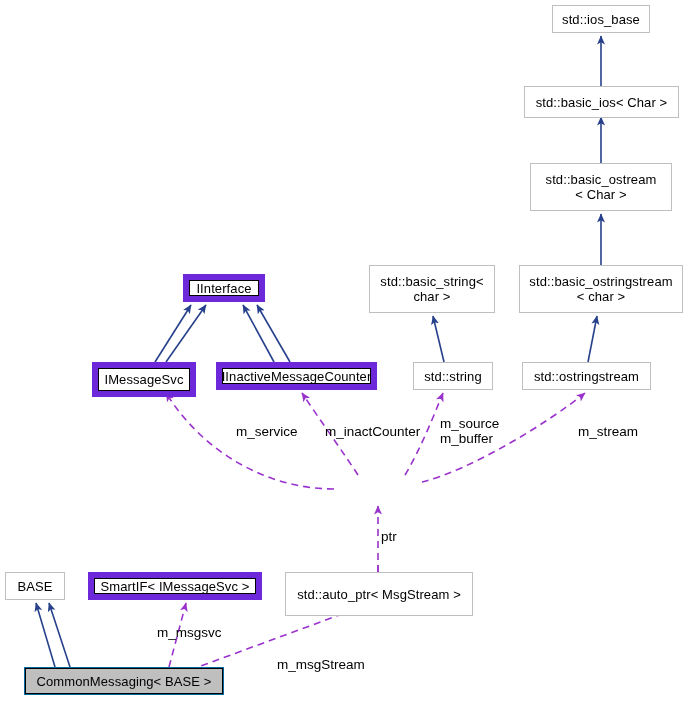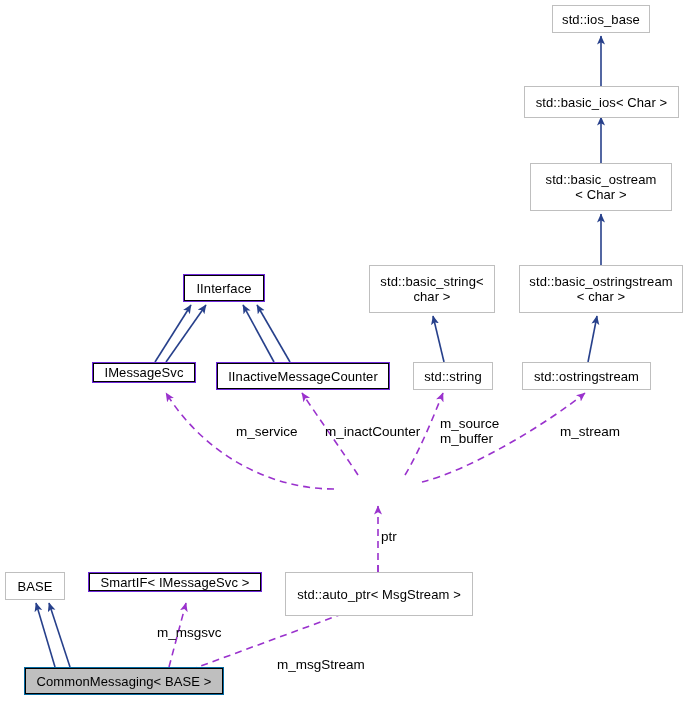--- a/index.html
+++ b/index.html
@@ -34,21 +34,21 @@
     align-items: center;
     justify-content: center;
     text-align: center;
     font-size: 13px;
     line-height: 15px;
     color: #000000;
     white-space: pre;
     letter-spacing: 0.1px;
   }
   .node.dark {
-    border: 1px solid #6d28d9;
+    border: 6px solid #6d28d9;
     box-shadow: 1px 0 0 #000000 inset, -1px 0 0 #000000 inset,
                 0 1px 0 #000000 inset, 0 -1px 0 #000000 inset;
   }
   .node.current {
     background: #bfbfbf;
     border: 1px solid #0369a1;
     box-shadow: 1px 0 0 #000000 inset, -1px 0 0 #000000 inset,
                 0 1px 0 #000000 inset, 0 -1px 0 #000000 inset;
   }
   .edge-label {
@@ -116,41 +116,41 @@
 
   <div class="node" style="left:369px; top:265px; width:126px; height:48px;">std::basic_string&lt;
 char &gt;</div>
 
   <div class="node" style="left:413px; top:362px; width:80px; height:28px;">std::string</div>
 
   <div class="node" style="left:522px; top:362px; width:129px; height:28px;">std::ostringstream</div>
 
   <div class="node dark" style="left:183px; top:274px; width:82px; height:28px;">IInterface</div>
 
-  <div class="node dark" style="left:92px; top:362px; width:104px; height:21px;">IMessageSvc</div>
+  <div class="node dark" style="left:92px; top:362px; width:104px; height:35px;">IMessageSvc</div>
 
-  <div class="node dark" style="left:216px; top:362px; width:174px; height:28px;">IInactiveMessageCounter</div>
+  <div class="node dark" style="left:216px; top:362px; width:161px; height:28px;">IInactiveMessageCounter</div>
 
 
   <div class="node" style="left:5px; top:572px; width:60px; height:28px;">BASE</div>
 
-  <div class="node dark" style="left:88px; top:572px; width:174px; height:20px;text-align:right;">SmartIF&lt; IMessageSvc &gt;</div>
+  <div class="node dark" style="left:88px; top:572px; width:174px; height:28px;text-align:right;">SmartIF&lt; IMessageSvc &gt;</div>
 
   <div class="node" style="left:285px; top:572px; width:188px; height:44px;text-align:center;">std::auto_ptr&lt; MsgStream &gt;</div>
 
   <div class="node current" style="left:24px; top:667px; width:200px; height:28px;">CommonMessaging&lt; BASE &gt;</div>
 
   <div class="edge-label" style="left:236px; top:424px;">m_service</div>
 
   <div class="edge-label" style="left:325px; top:424px;">m_inactCounter</div>
 
   <div class="edge-label" style="left:440px; top:416px;">m_source
 m_buffer</div>
 
-  <div class="edge-label" style="left:560px; top:424px;">m_stream</div>
+  <div class="edge-label" style="left:578px; top:424px;">m_stream</div>
 
   <div class="edge-label" style="left:381px; top:529px;">ptr</div>
 
   <div class="edge-label" style="left:157px; top:625px;">m_msgsvc</div>
 
   <div class="edge-label" style="left:277px; top:657px;">m_msgStream</div>
 
 </div>
 
 </body></html>

